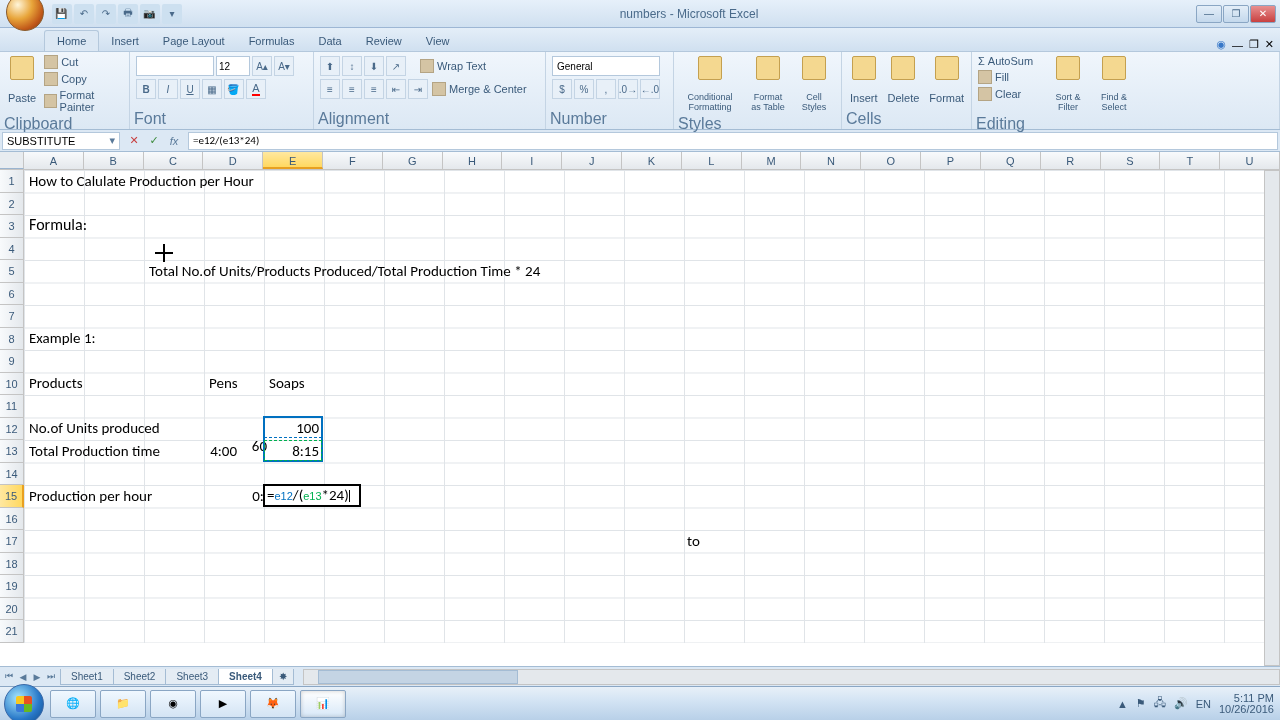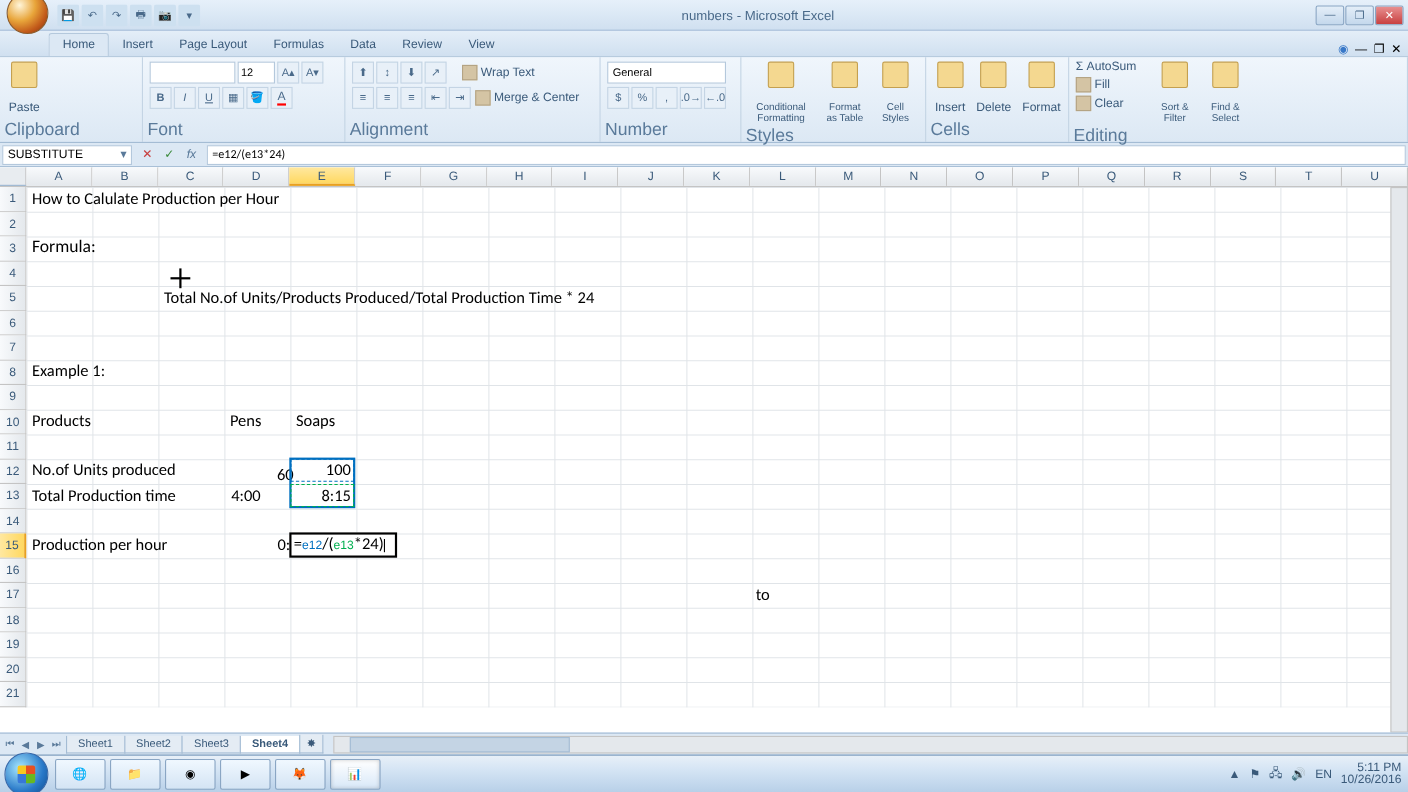--- a/index.html
+++ b/index.html
@@ -118,20 +118,34 @@
   </div>
 </div>
 
 <div class="ribbon">
   <div class="rgroup" style="width:130px">
     <div class="rgroup-body">
       <div class="big-btn">
           <div class="ico"></div>
           <span>Paste</span>
         </div>
+      <div class="small-btns">
+        <div class="small-btn">
+            <div class="ico"></div>
+            <span>Cut</span>
+          </div>
+        <div class="small-btn">
+            <div class="ico"></div>
+            <span>Copy</span>
+          </div>
+        <div class="small-btn">
+            <div class="ico"></div>
+            <span>Format Painter</span>
+          </div>
+      </div>
     </div>
     <div class="rgroup-label">Clipboard</div>
   </div>
   <div class="rgroup" style="width:184px">
     <div class="rgroup-body">
         <div class="font-controls">
       <div class="font-row">
         <input class="font-select" style="">
         <input class="size-select" value="12" style="">
         <div class="btn-sq">A▴</div>
@@ -325,21 +339,21 @@
     <div class="cells">
       <div class="gridlines"></div>
       <div class="cell" style="left:2px;top:0">How  to Calulate Production per Hour</div>
       <div class="cell big-font" style="left:2px;top:44px">Formula:</div>
       <div class="cell" style="left:122px;top:90px">Total No.of Units/Products Produced/Total Production Time * 24</div>
       <div class="cell" style="left:2px;top:157px">Example 1:</div>
       <div class="cell" style="left:2px;top:202px">Products</div>
       <div class="cell" style="left:182px;top:202px">Pens</div>
       <div class="cell" style="left:242px;top:202px">Soaps</div>
       <div class="cell" style="left:2px;top:247px">No.of Units produced</div>
-      <div class="cell right" style="left:180px;top:251px;width:66px">60</div>
+      <div class="cell right" style="left:180px;top:265px;width:66px">60</div>
       <div class="cell right" style="left:240px;top:247px;width:58px">100</div>
       <div class="cell" style="left:2px;top:270px">Total Production time</div>
       <div class="cell right" style="left:180px;top:270px;width:36px">4:00</div>
       <div class="cell right" style="left:240px;top:270px;width:58px">8:15</div>
       <div class="cell" style="left:2px;top:315px">Production per hour</div>
       <div class="cell right" style="left:180px;top:315px;width:78px">0:00</div>
       <div class="cell" style="left:660px;top:360px">to</div>
 
       <div class="ref-cell range" style="left:239px;top:246px;width:60px;height:46px"></div>
 

